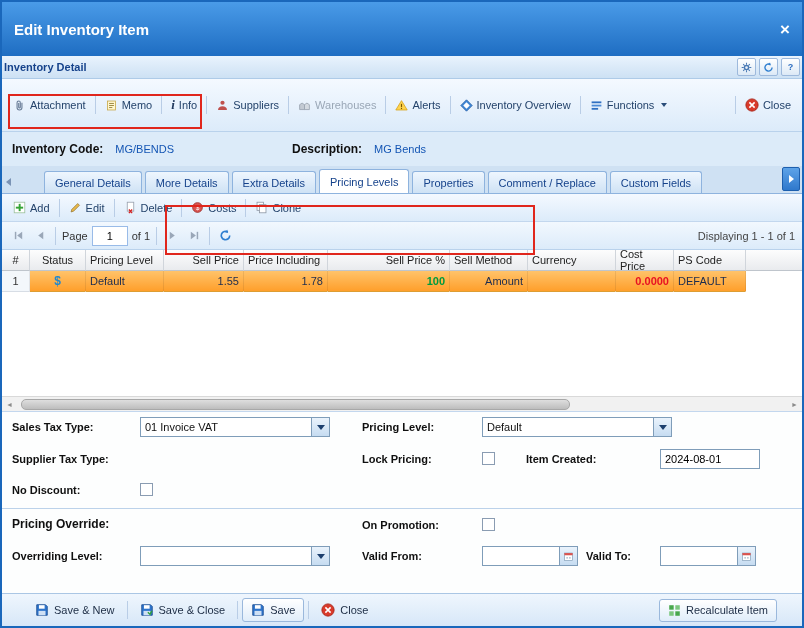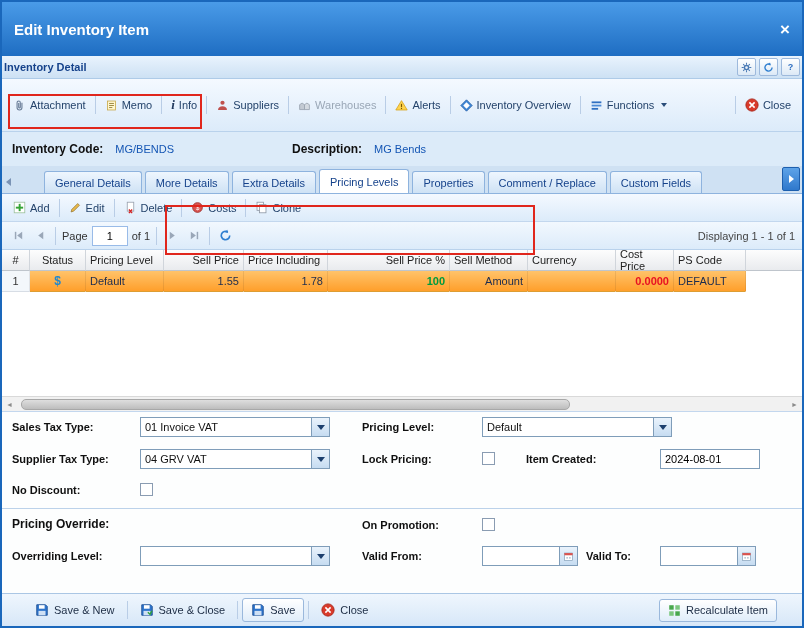--- a/index.html
+++ b/index.html
@@ -449,26 +449,20 @@
     </div>
     <span class="flabel" style="left:360px;top:9px;">Pricing Level:</span>
     <div class="combo" style="left:480px;top:5px;width:190px;">
       <span class="combo-text">Default</span>
       <span class="combo-trigger">
           <span class="dn-arrow"></span>
         </span>
     </div>
 
     <span class="flabel" style="left:10px;top:41px;">Supplier Tax Type:</span>
-    <div class="combo" style="left:138px;top:37px;width:190px;">
-      <span class="combo-text">04 GRV VAT</span>
-      <span class="combo-trigger">
-          <span class="dn-arrow"></span>
-        </span>
-    </div>
     <span class="flabel" style="left:360px;top:41px;">Lock Pricing:</span>
     <span class="checkbox" style="left:480px;top:40px;"></span>
     <span class="flabel" style="left:524px;top:41px;">Item Created:</span>
     <input class="textfield" style="left: 658px; top: 37px; width: 100px;" value="2024-08-01">
 
     <span class="flabel" style="left:10px;top:72px;">No Discount:</span>
     <span class="checkbox" style="left:138px;top:71px;"></span>
   </div>
 
   <div class="override">

